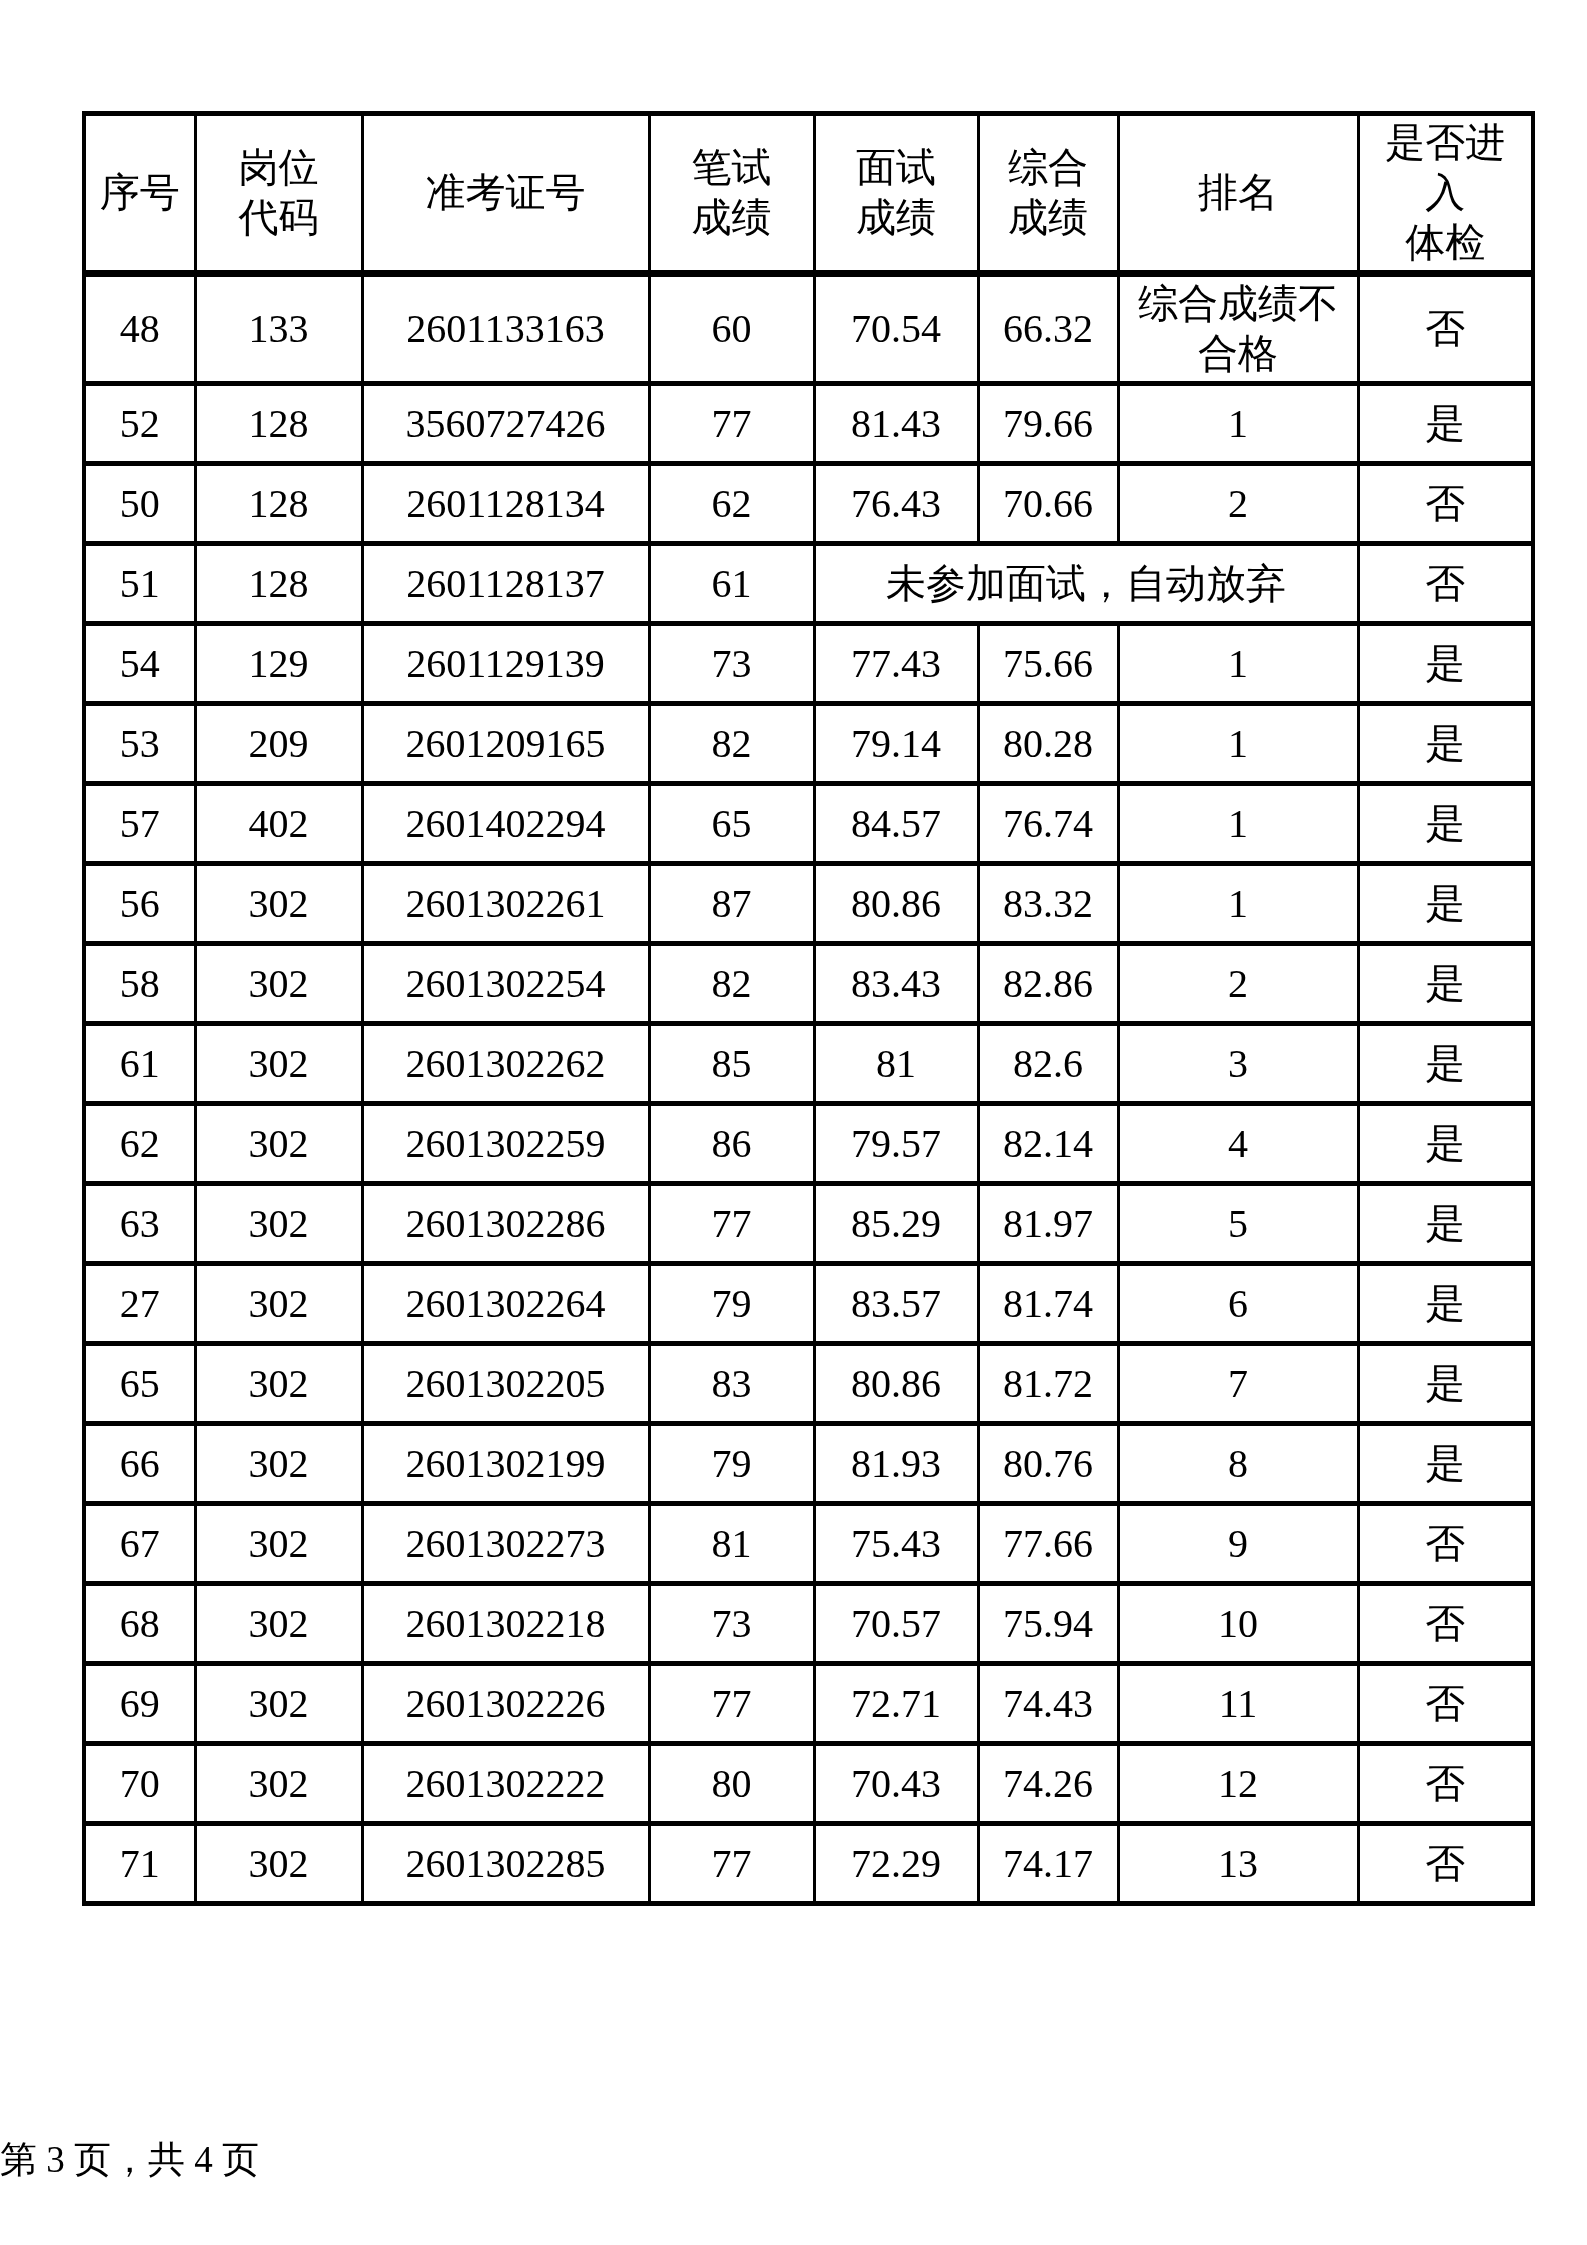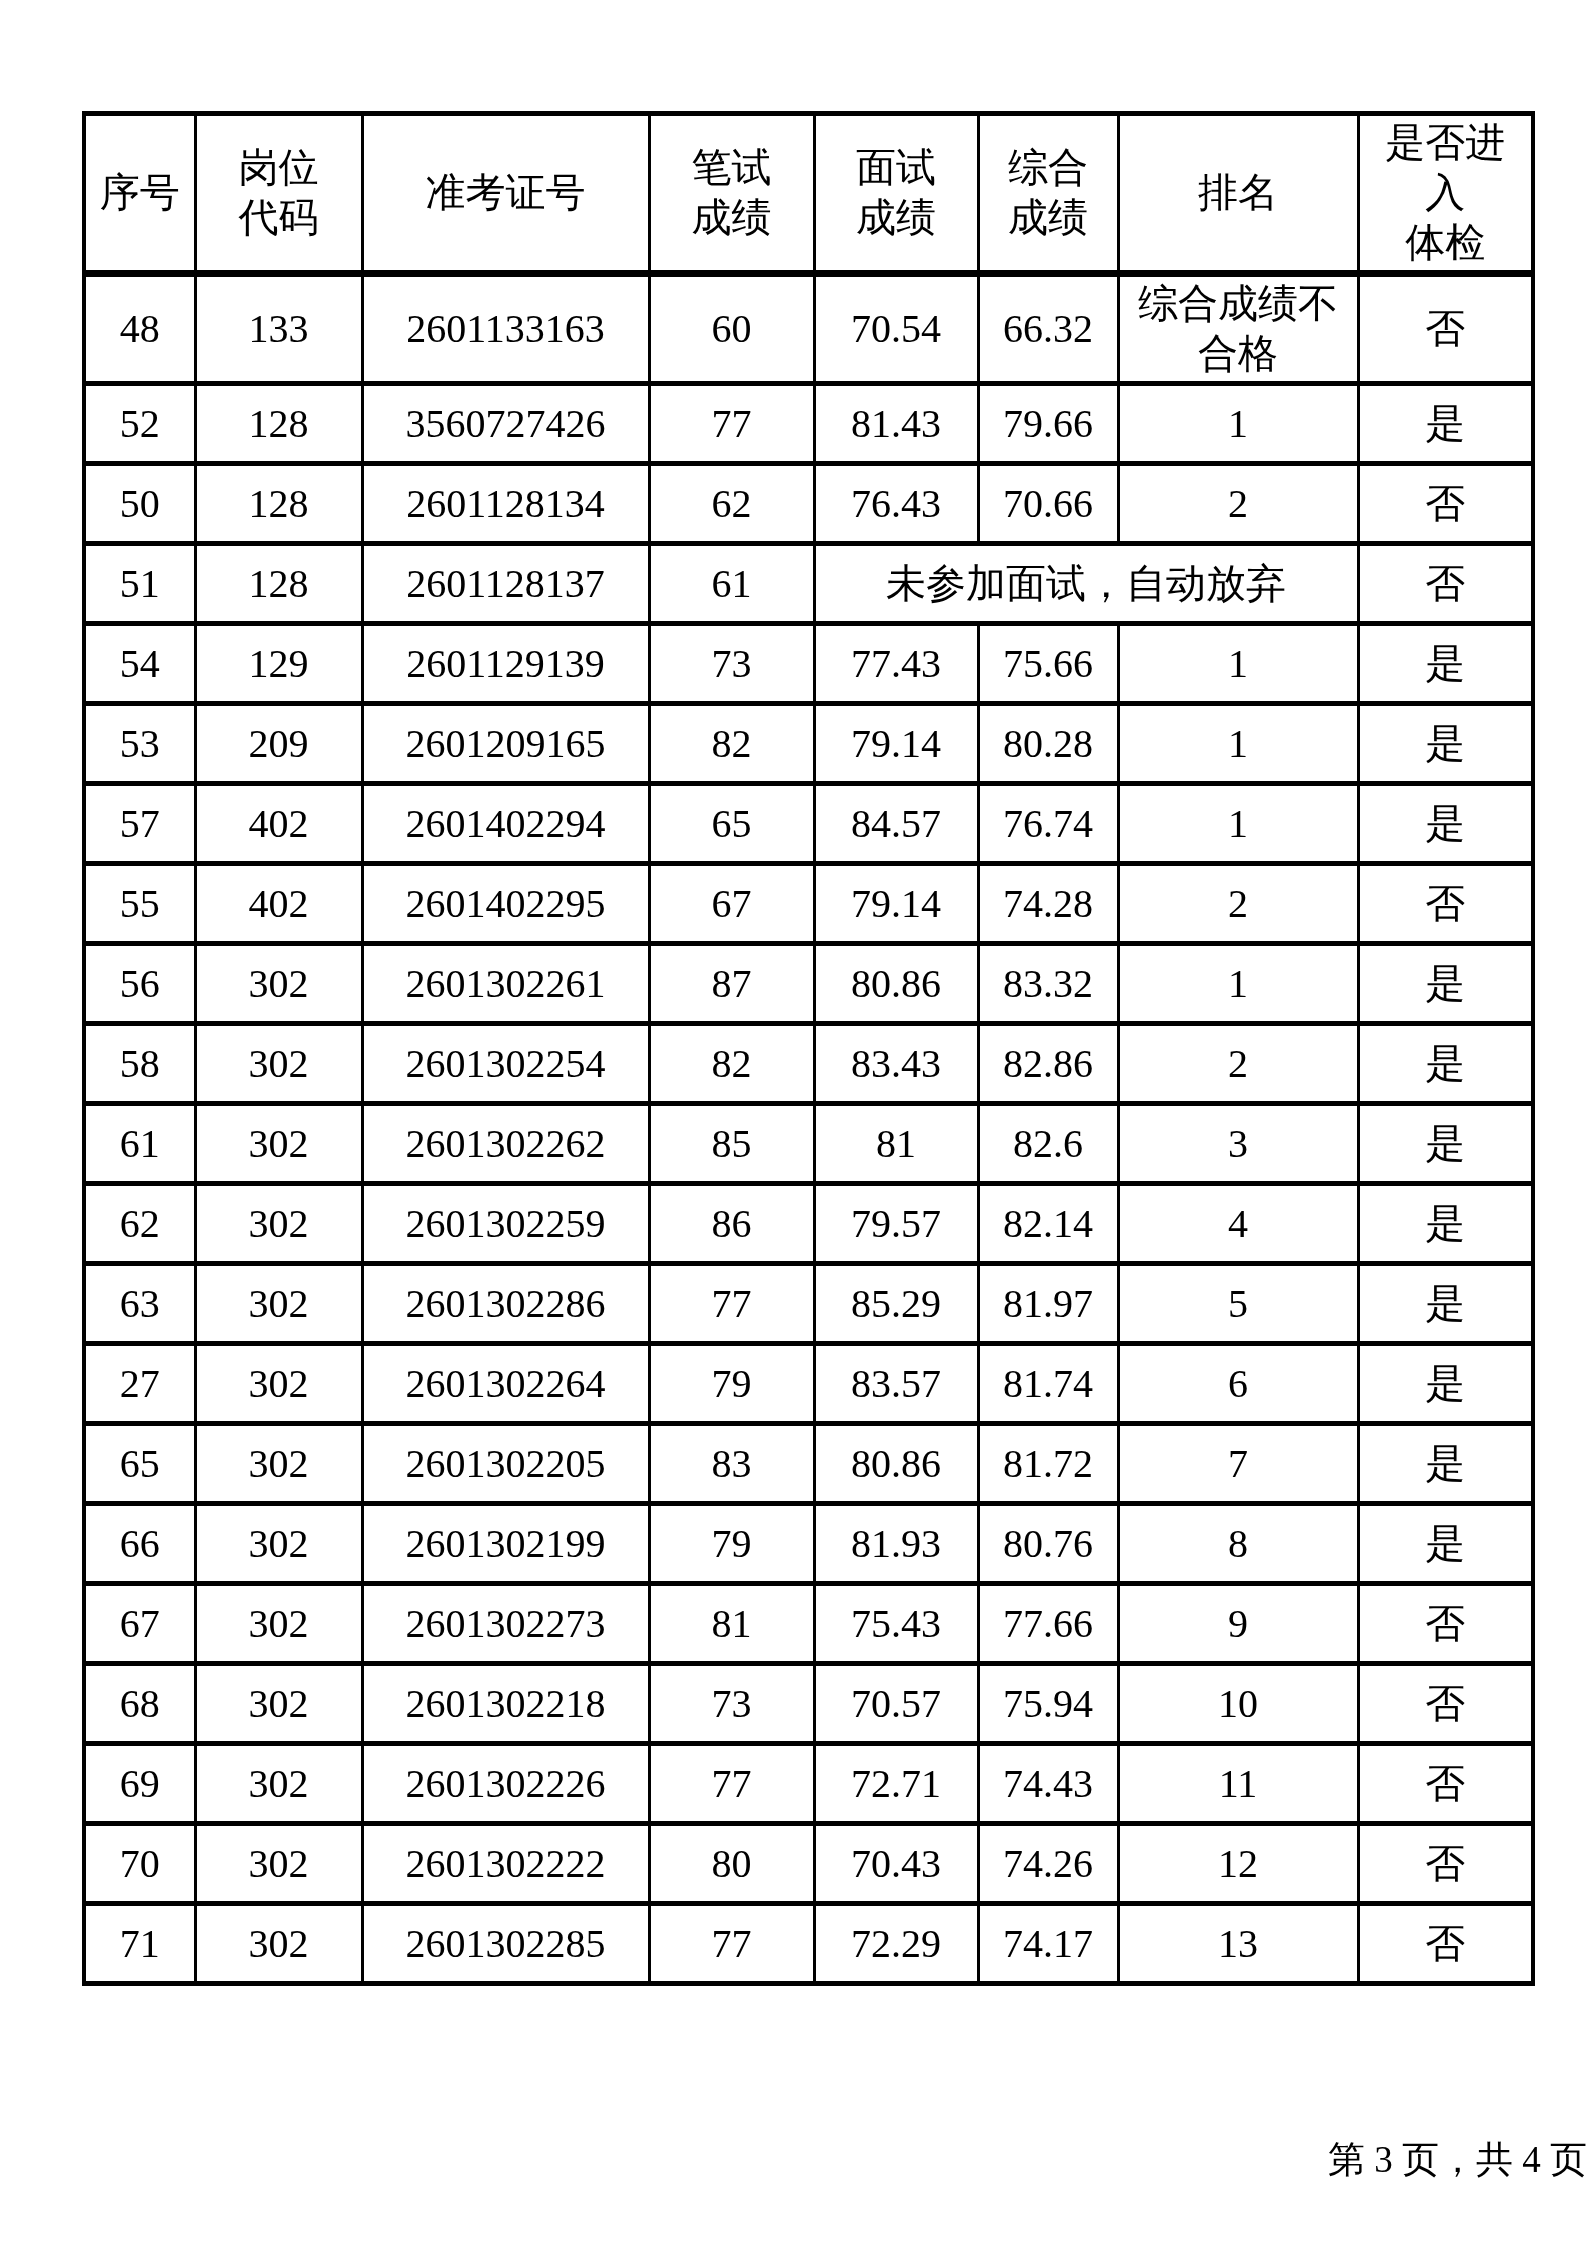--- a/index.html
+++ b/index.html
@@ -43,21 +43,21 @@
     white-space: pre-line; 
   }
   .score-table thead tr { height: 104px; }
   .score-table tbody tr { height: 80px; }
   .score-table tbody tr.tall { height: 105px; }
   .footer {
     position: absolute;
     top: 2135px;
     left: 0;
     width: 100%;
-    text-align: right;
+    text-align: left;
     font-size: 37px;
     color: #000;
   }
 </style>
 </head>
 <body>
 
 <div class="sheet">
   <table class="score-table">
     <colgroup>
@@ -150,30 +150,20 @@
           <td>57</td>
           <td>402</td>
           <td>2601402294</td>
           <td>65</td>
           <td>84.57</td>
           <td>76.74</td>
           <td>1</td>
           <td>是</td>
         </tr>
         <tr>
-          <td>55</td>
-          <td>402</td>
-          <td>2601402295</td>
-          <td>67</td>
-          <td>79.14</td>
-          <td>74.28</td>
-          <td>2</td>
-          <td>否</td>
-        </tr>
-        <tr>
           <td>56</td>
           <td>302</td>
           <td>2601302261</td>
           <td>87</td>
           <td>80.86</td>
           <td>83.32</td>
           <td>1</td>
           <td>是</td>
         </tr>
         <tr>

